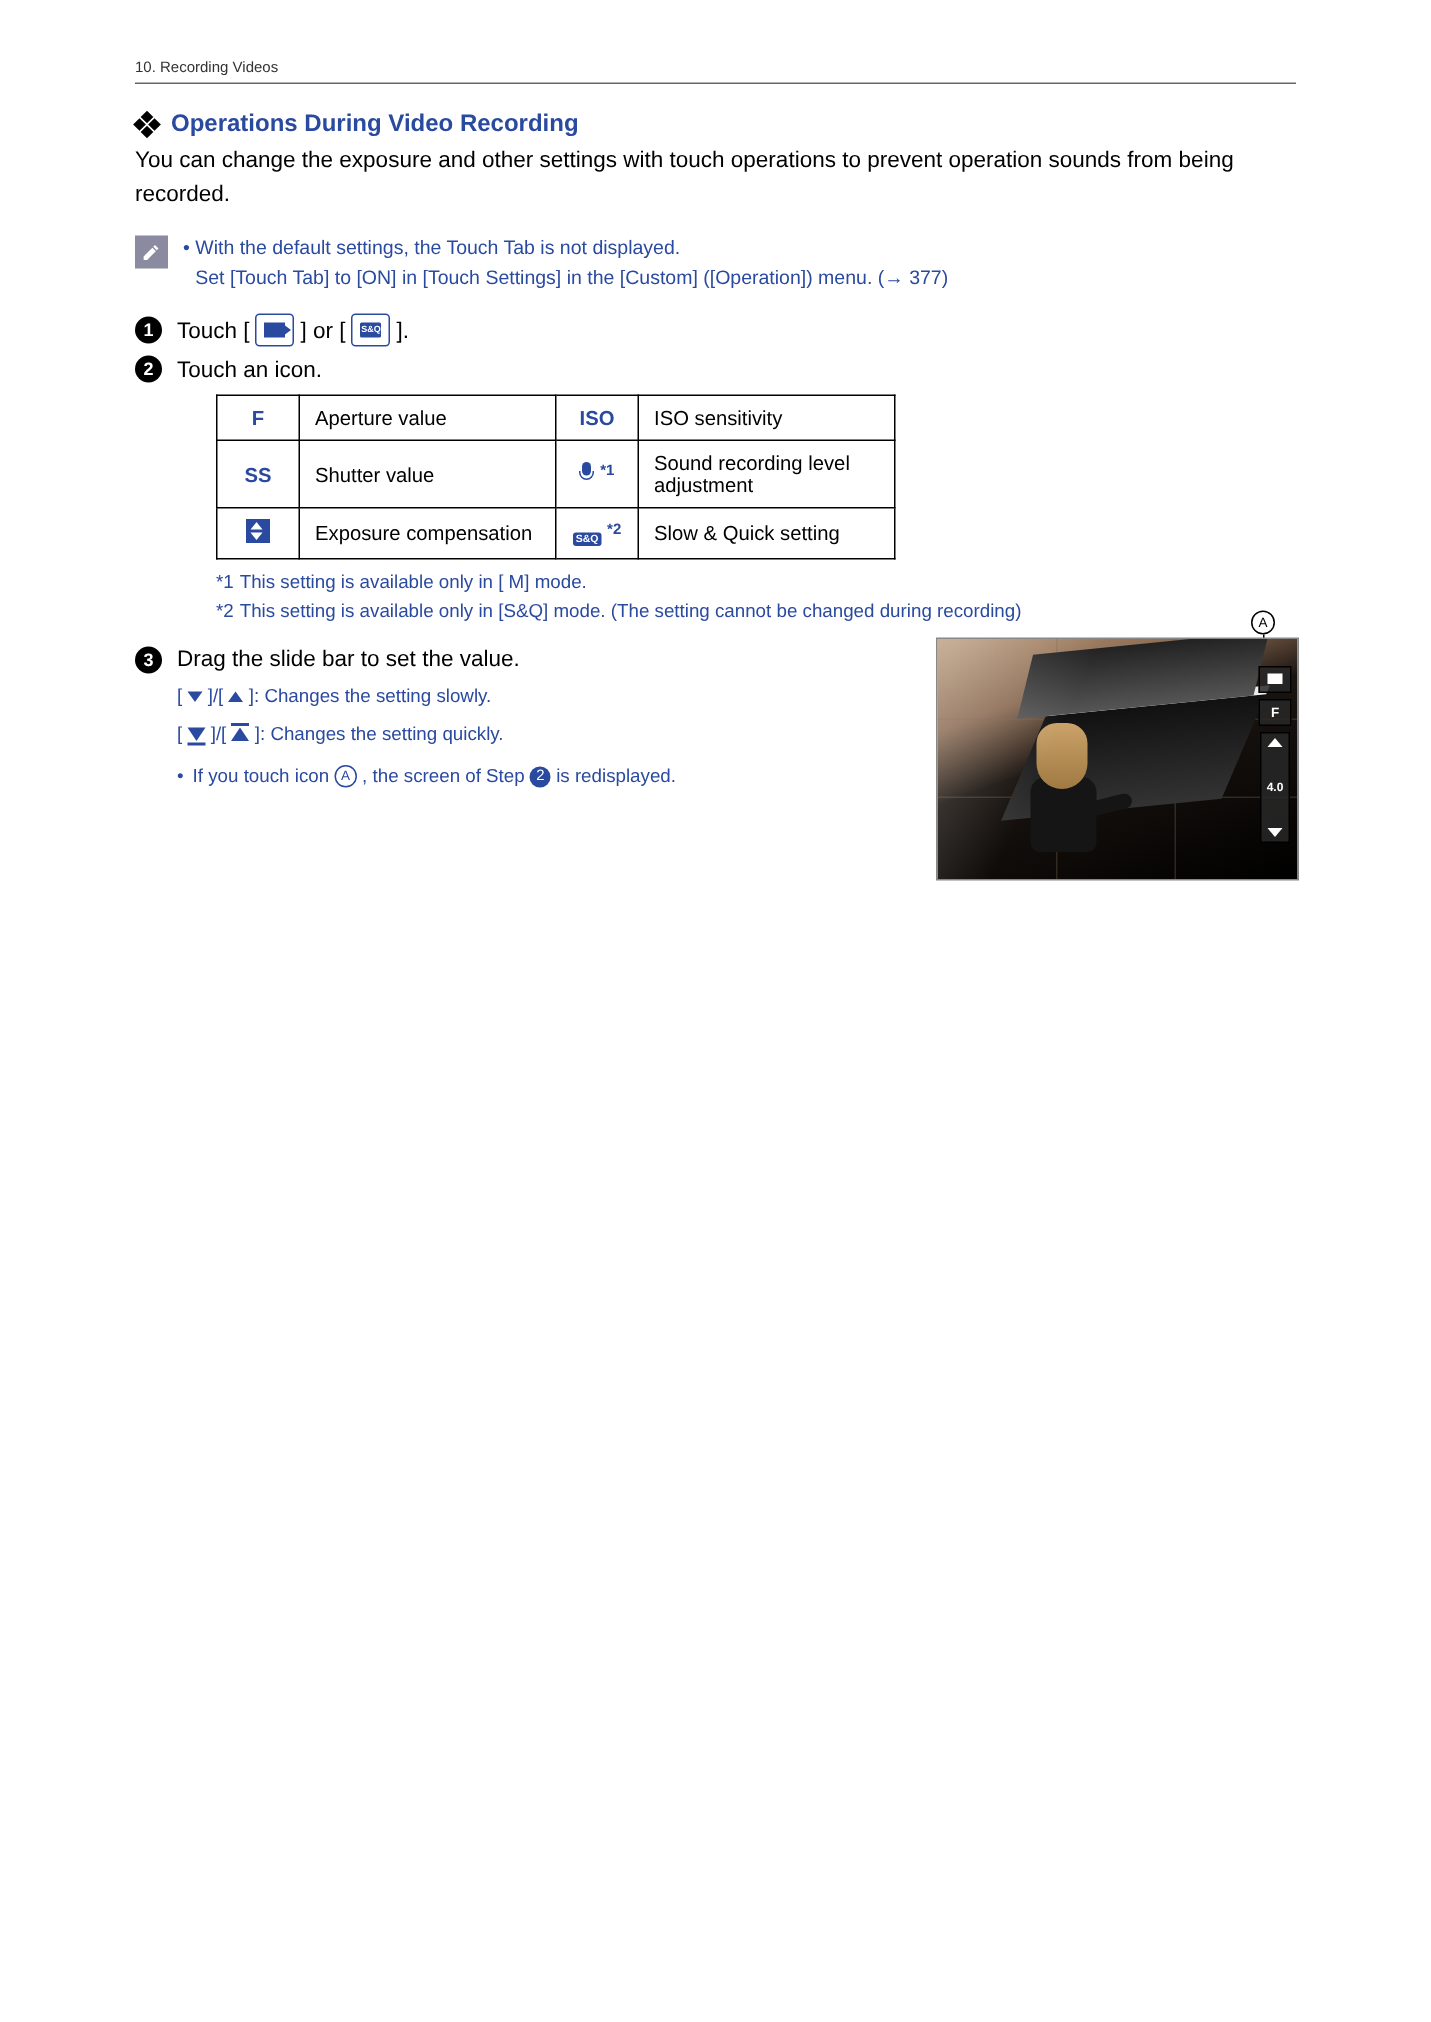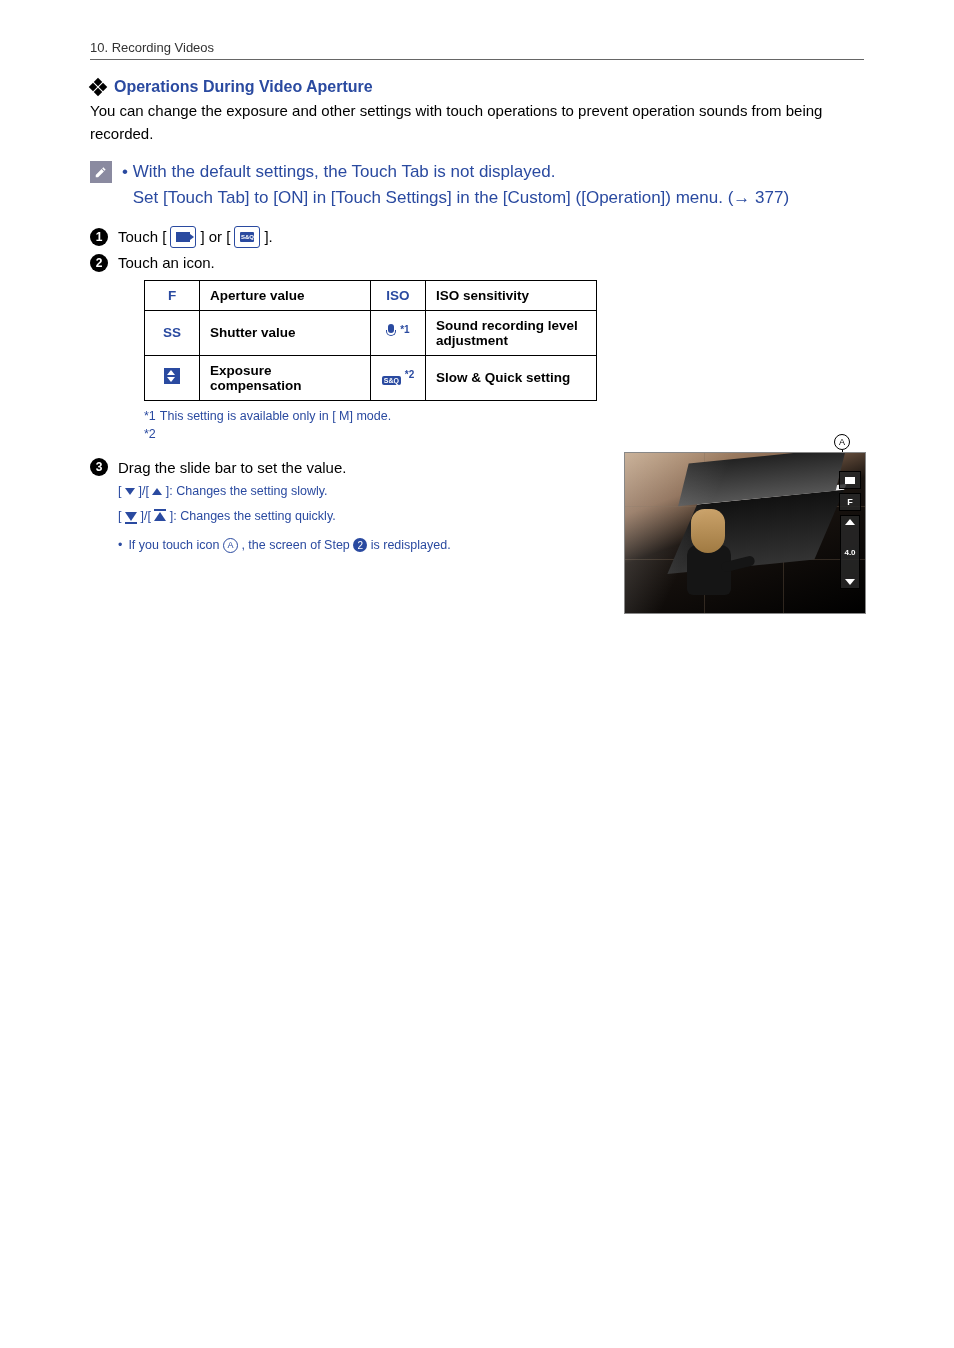--- a/index.html
+++ b/index.html
@@ -8,21 +8,21 @@
     font-family: Arial, Helvetica, sans-serif;
     background: #fff;
     color: #000;
     width: 954px;
   }
   .page {
     padding: 40px 90px 60px 90px;
     box-sizing: border-box;
   }
   .header-line {
-    font-size: 13px;
+    font-size: 10px;
     color: #333;
     border-bottom: 1px solid #666;
     padding-bottom: 4px;
     margin-bottom: 18px;
   }
   .section-title-row {
     display: flex;
     align-items: center;
     gap: 8px;
     margin-bottom: 4px;
@@ -66,21 +66,21 @@
     background: #8a8aa0;
     display: flex;
     align-items: center;
     justify-content: center;
     flex: 0 0 auto;
     margin-top: 2px;
   }
   .note-badge svg { width: 14px; height: 14px; }
   .blue-text {
     color: #2a4aa0;
-    font-size: 17px;
+    font-size: 13px;
     line-height: 1.55;
   }
   .blue-text .link { color: #2a4aa0; }
   .step-row {
     display: flex;
     align-items: center;
     gap: 10px;
     margin-top: 6px;
   }
   .step-num {
@@ -151,21 +151,21 @@
     vertical-align: middle;
   }
   table.param td.icon {
     width: 34px;
     text-align: center;
     color: #2a4aa0;
     font-weight: bold;
   }
   table.param td.label {
     width: 150px;
-    font-weight: bold;
+    font-weight: normal;
   }
   .mic-icon {
     display: inline-block;
     width: 10px;
     height: 14px;
     position: relative;
   }
   .mic-icon::before {
     content: "";
     position: absolute;
@@ -409,21 +409,21 @@
 <div class="page">
   <div class="header-line">10. Recording Videos</div>
 
   <div class="section-title-row">
     <span class="diamond-icon">
       <span class="d d1"></span>
         <span class="d d2"></span>
         <span class="d d3"></span>
         <span class="d d4"></span>
     </span>
-    <span class="section-title">Operations During Video Aperture</span>
+    <span class="section-title">Operations During Video Recording</span>
   </div>
 
   <p class="body-text">You can change the exposure and other settings with touch operations to prevent operation sounds from being recorded.</p>
 
   <div class="note-row">
     <span class="note-badge">
       <svg viewBox="0 0 24 24">
           <path d="M3 17l10-10 4 4L7 21H3v-4zM14 6l4 4 2-2-4-4-2 2z" fill="#fff"></path>
         </svg>
     </span>
@@ -487,20 +487,21 @@
   </tbody>
     </table>
 
   <div class="footnotes">
     <div class="fn">
       <span>*1</span>
       <span>This setting is available only in [  M] mode.</span>
     </div>
     <div class="fn">
       <span>*2</span>
+      <span>This setting is available only in [S&amp;Q] mode. (The setting cannot be changed during recording)</span>
     </div>
   </div>
 
   <div class="step3-block">
     <div class="step3-left">
       <div class="step-row">
         <span class="step-num">3</span>
         <span class="step-text">Drag the slide bar to set the value.</span>
       </div>
 

